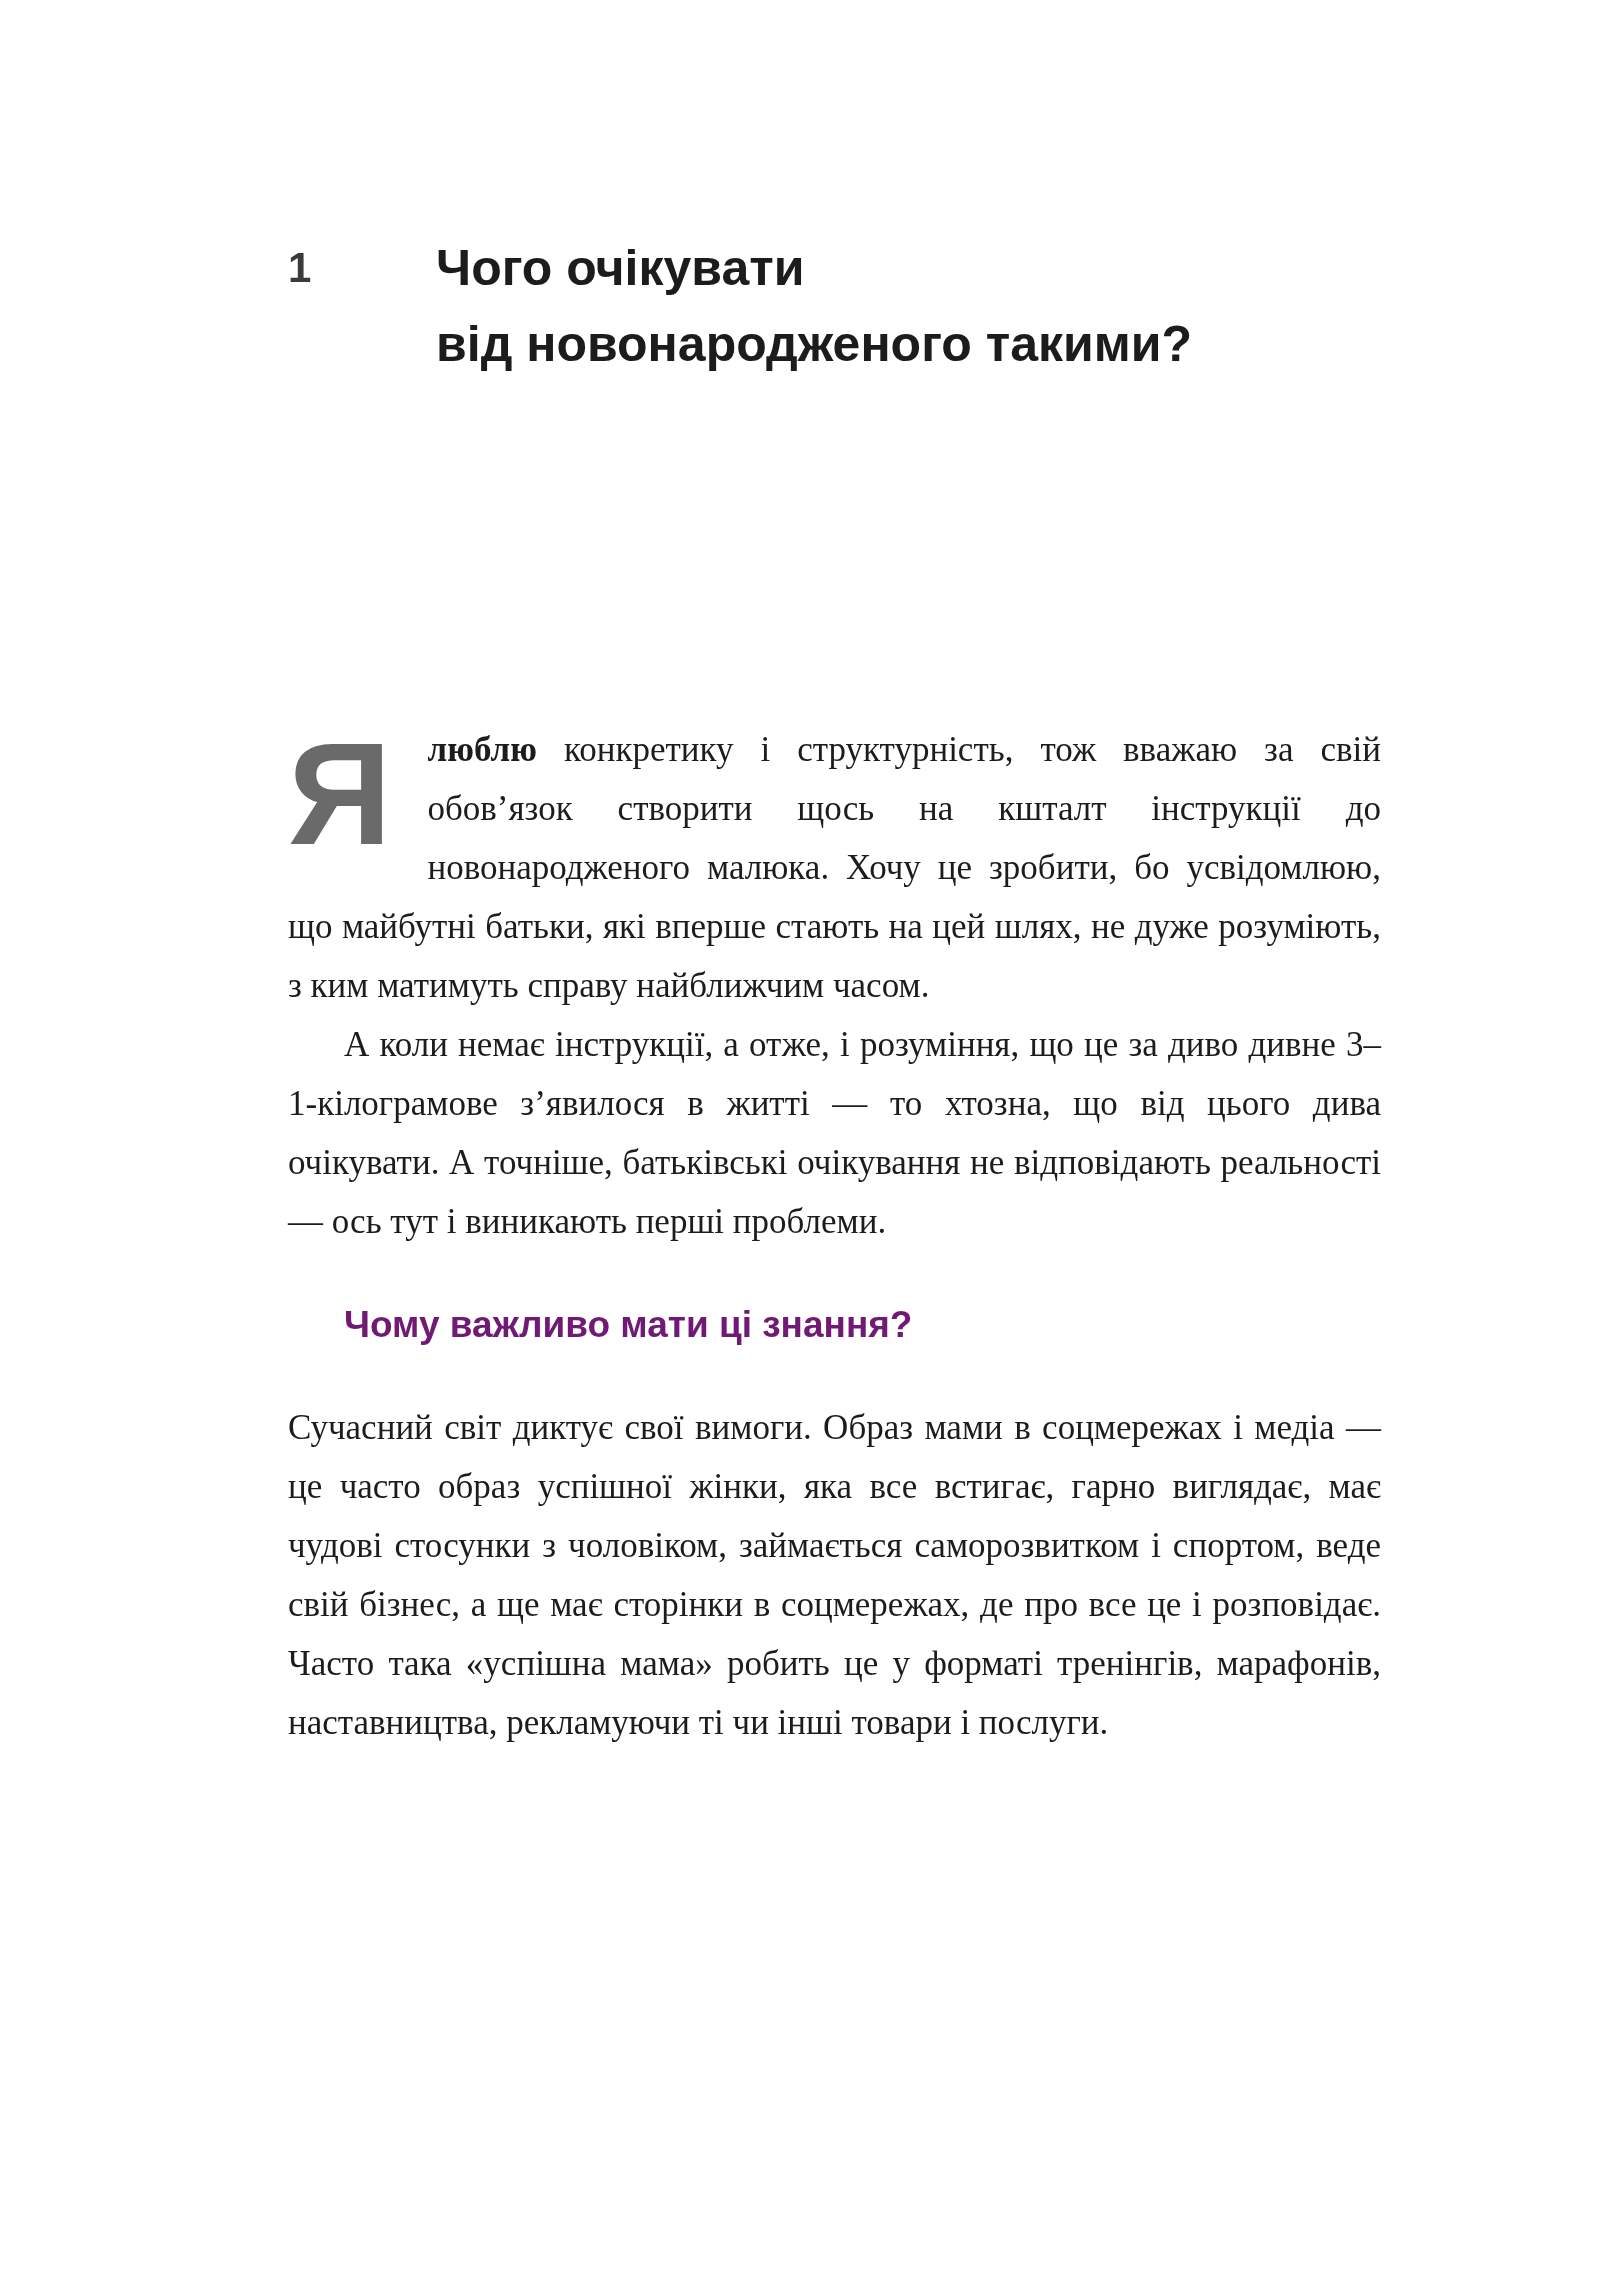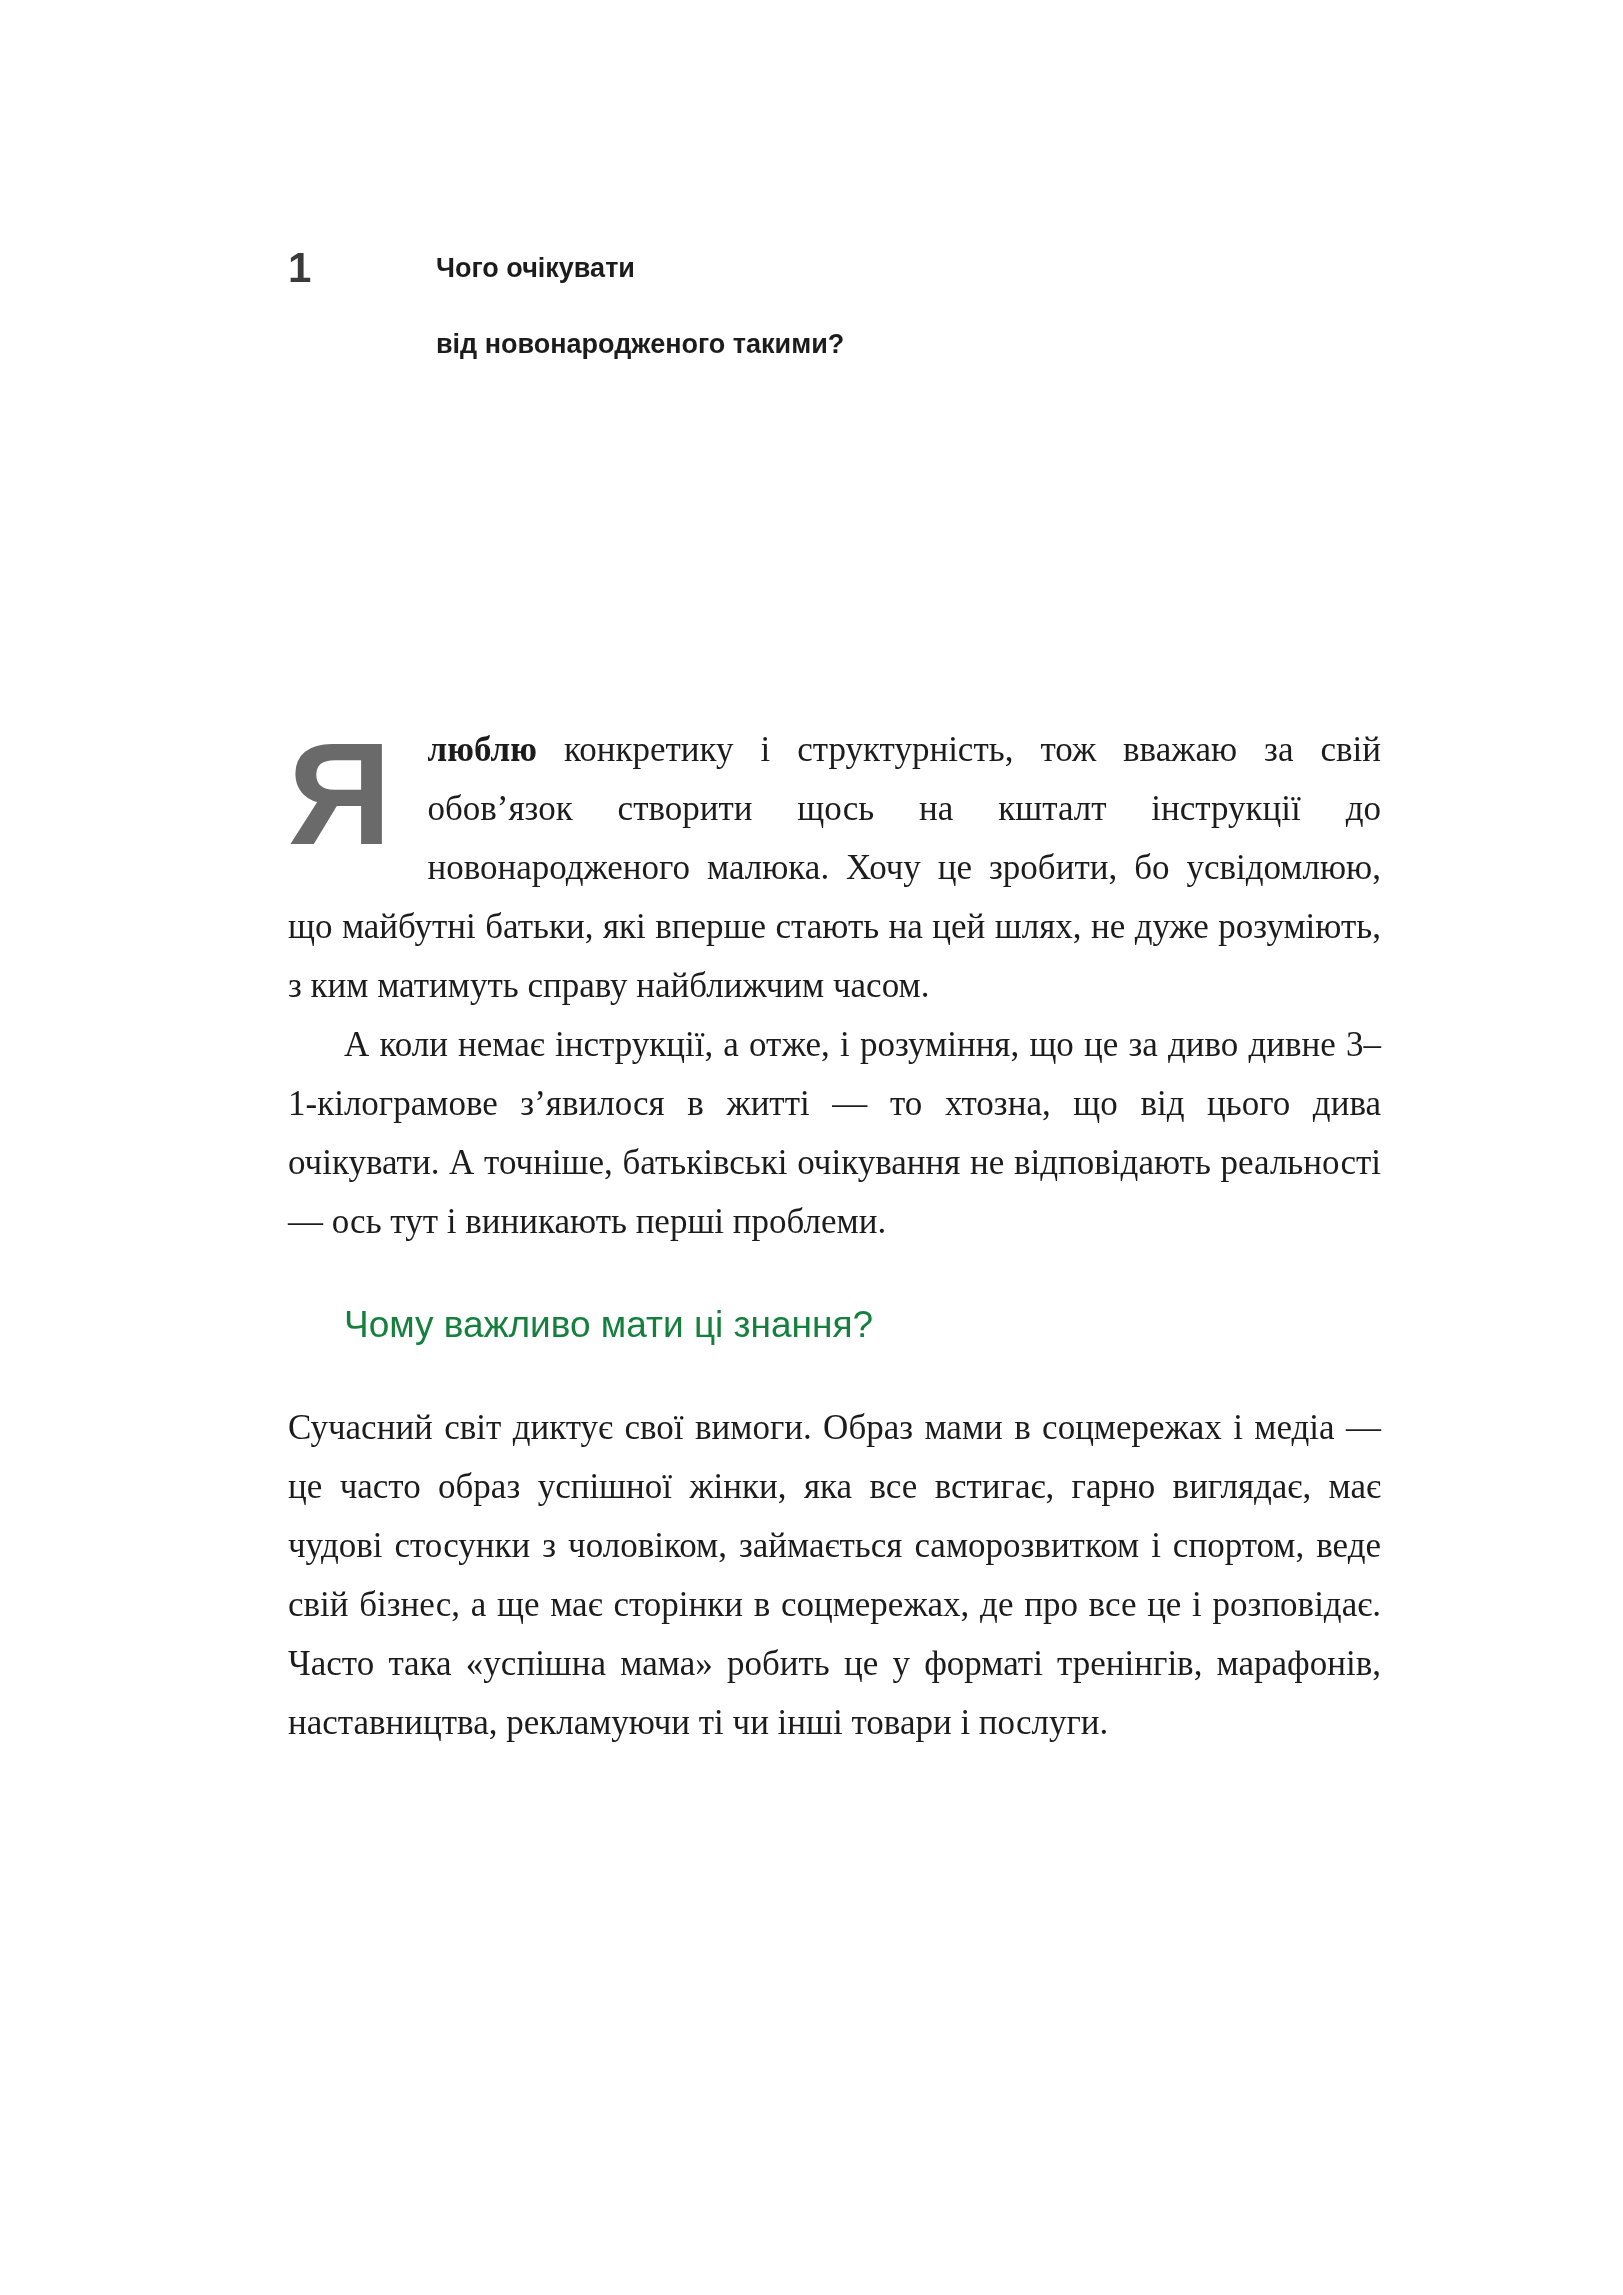--- a/index.html
+++ b/index.html
@@ -30,21 +30,21 @@
   }
   .chapter-number {
     width: 148px;
     flex: 0 0 148px;
     font-size: 42px;
     line-height: 76px;
     color: #3a3a3a;
   }
   .chapter-title {
     margin: 0;
-    font-size: 27px;
+    font-size: 50px;
     line-height: 76px;
     font-weight: bold;
     color: #1c1c1c;
   }
   .body-text {
     margin-top: 338px;
     font-size: 35px;
     line-height: 59px;
     text-align: justify;
   }
@@ -62,27 +62,27 @@
     line-height: 135px;
     height: 161px;
     color: #6a6a6a;
     margin: 6.8px 36px 0 0;
   }
   .lead-bold {
     font-weight: bold;
   }
   .subheading {
     font-family: "Liberation Sans", sans-serif;
-    font-weight: normal;
+    font-weight: bold;
     font-size: 37px;
     line-height: 59px;
     margin: 44px 0 44px 0;
     padding-left: 56px;
     text-align: left;
-    color: #15803d;
+    color: #701a75;
   }
 </style>
 </head>
 <body>
 
 <div class="page">
   <div class="content">
 
     <div class="chapter-header">
       <div class="chapter-number">1</div>

